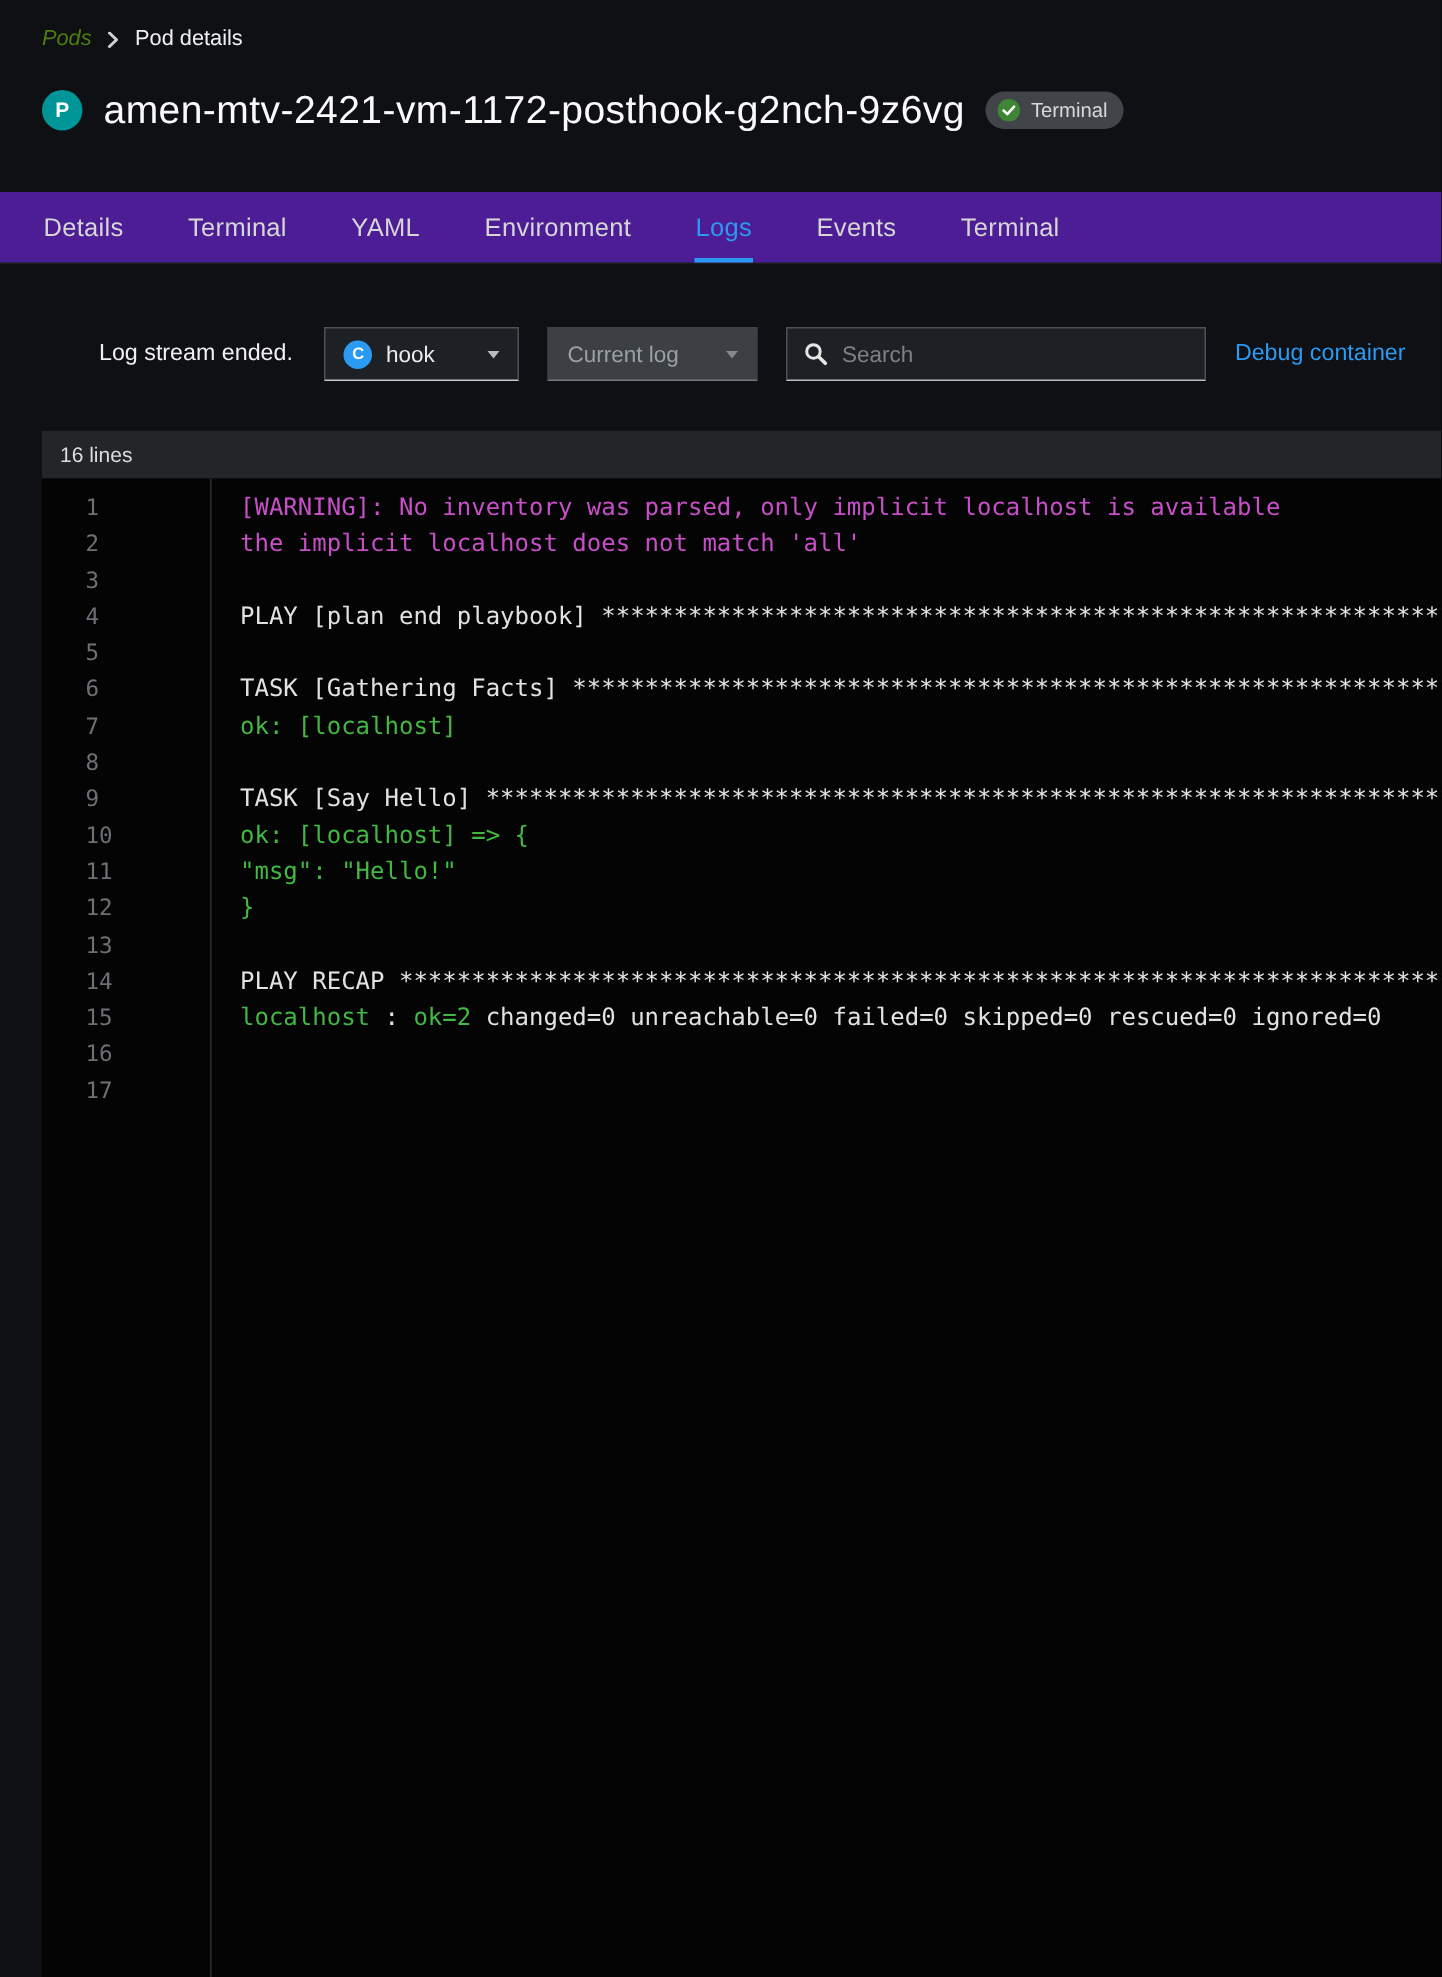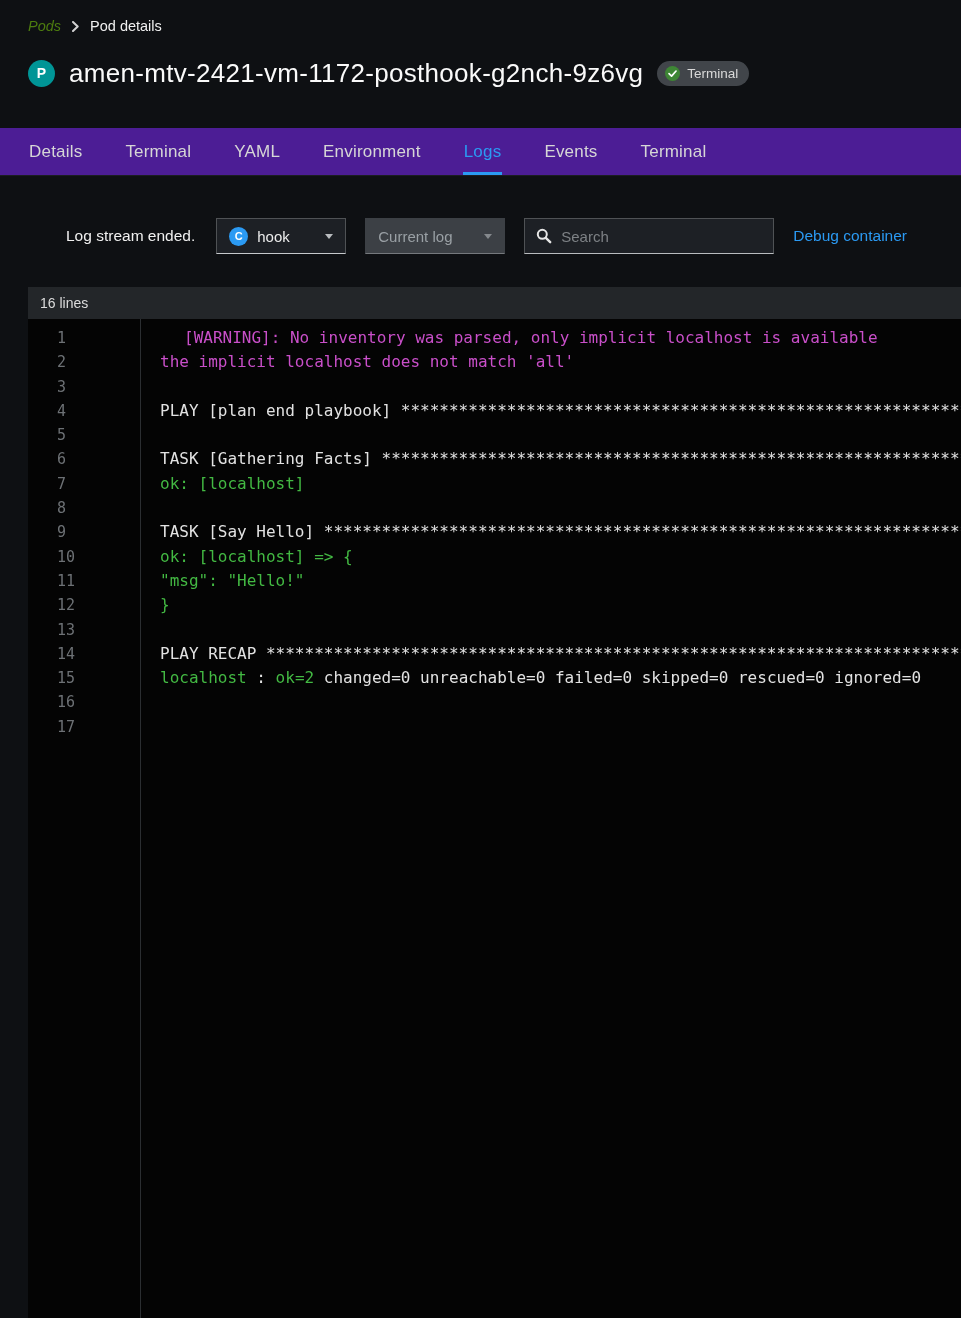--- a/index.html
+++ b/index.html
@@ -59,21 +59,21 @@
     border-bottom-color:#75797d; color:#9aa0a5; cursor:default;
   }
   .c-badge {
     width:19px; height:19px; border-radius:50%; background:#2b9af3; color:#fff;
     font-size:11px; font-weight:bold; display:flex; align-items:center; justify-content:center; flex:none;
   }
   .caret { width:0; height:0; border-left:4.5px solid transparent; border-right:4.5px solid transparent;
     border-top:5.5px solid #b9bcbf; margin-left:auto; }
   .select.disabled .caret { border-top-color:#85898d; }
   .search-box {
-    display:flex; align-items:center; gap:9px; width:250px; height:36px; padding:0 11px;
+    display:flex; align-items:center; gap:9px; width:280px; height:36px; padding:0 11px;
     background:#1d2025; border:1px solid #4f5255; border-bottom:1px solid #b9bcbf; flex:none;
   }
   .search-box input {
     flex:1; background:transparent; border:none; outline:none;
     font-family:inherit; font-size:15px; color:#ececec; min-width:0;
   }
   .search-box input::placeholder { color:#7d8185; }
   .debug-link { color:#2b9af3; font-size:15.5px; text-decoration:none; cursor:pointer; white-space:nowrap; }
 
   
@@ -169,21 +169,21 @@
         <div class="ln">10</div>
         <div class="ln">11</div>
         <div class="ln">12</div>
         <div class="ln">13</div>
         <div class="ln">14</div>
         <div class="ln">15</div>
         <div class="ln">16</div>
         <div class="ln">17</div>
       </div>
     <div class="text-col">
-        <div class="lr"><span style="color: rgb(201, 79, 201); margin-left: 24px;">[WARNING]: No inventory was parsed, only implicit localhost is available</span></div>
+        <div class="lr"><span style="color: rgb(201, 79, 201);">[WARNING]: No inventory was parsed, only implicit localhost is available</span></div>
         <div class="lr"><span style="color: rgb(201, 79, 201);">the implicit localhost does not match 'all'</span></div>
         <div class="lr">&nbsp;</div>
         <div class="lr"><span style="color: rgb(226, 226, 226);">PLAY [plan end playbook] ****************************************************************************</span></div>
         <div class="lr">&nbsp;</div>
         <div class="lr"><span style="color: rgb(226, 226, 226);">TASK [Gathering Facts] ******************************************************************************</span></div>
         <div class="lr"><span style="color: rgb(67, 185, 67);">ok: [localhost]</span></div>
         <div class="lr">&nbsp;</div>
         <div class="lr"><span style="color: rgb(226, 226, 226);">TASK [Say Hello] ************************************************************************************</span></div>
         <div class="lr"><span style="color: rgb(67, 185, 67);">ok: [localhost] =&gt; {</span></div>
         <div class="lr"><span style="color: rgb(67, 185, 67);">"msg": "Hello!"</span></div>

